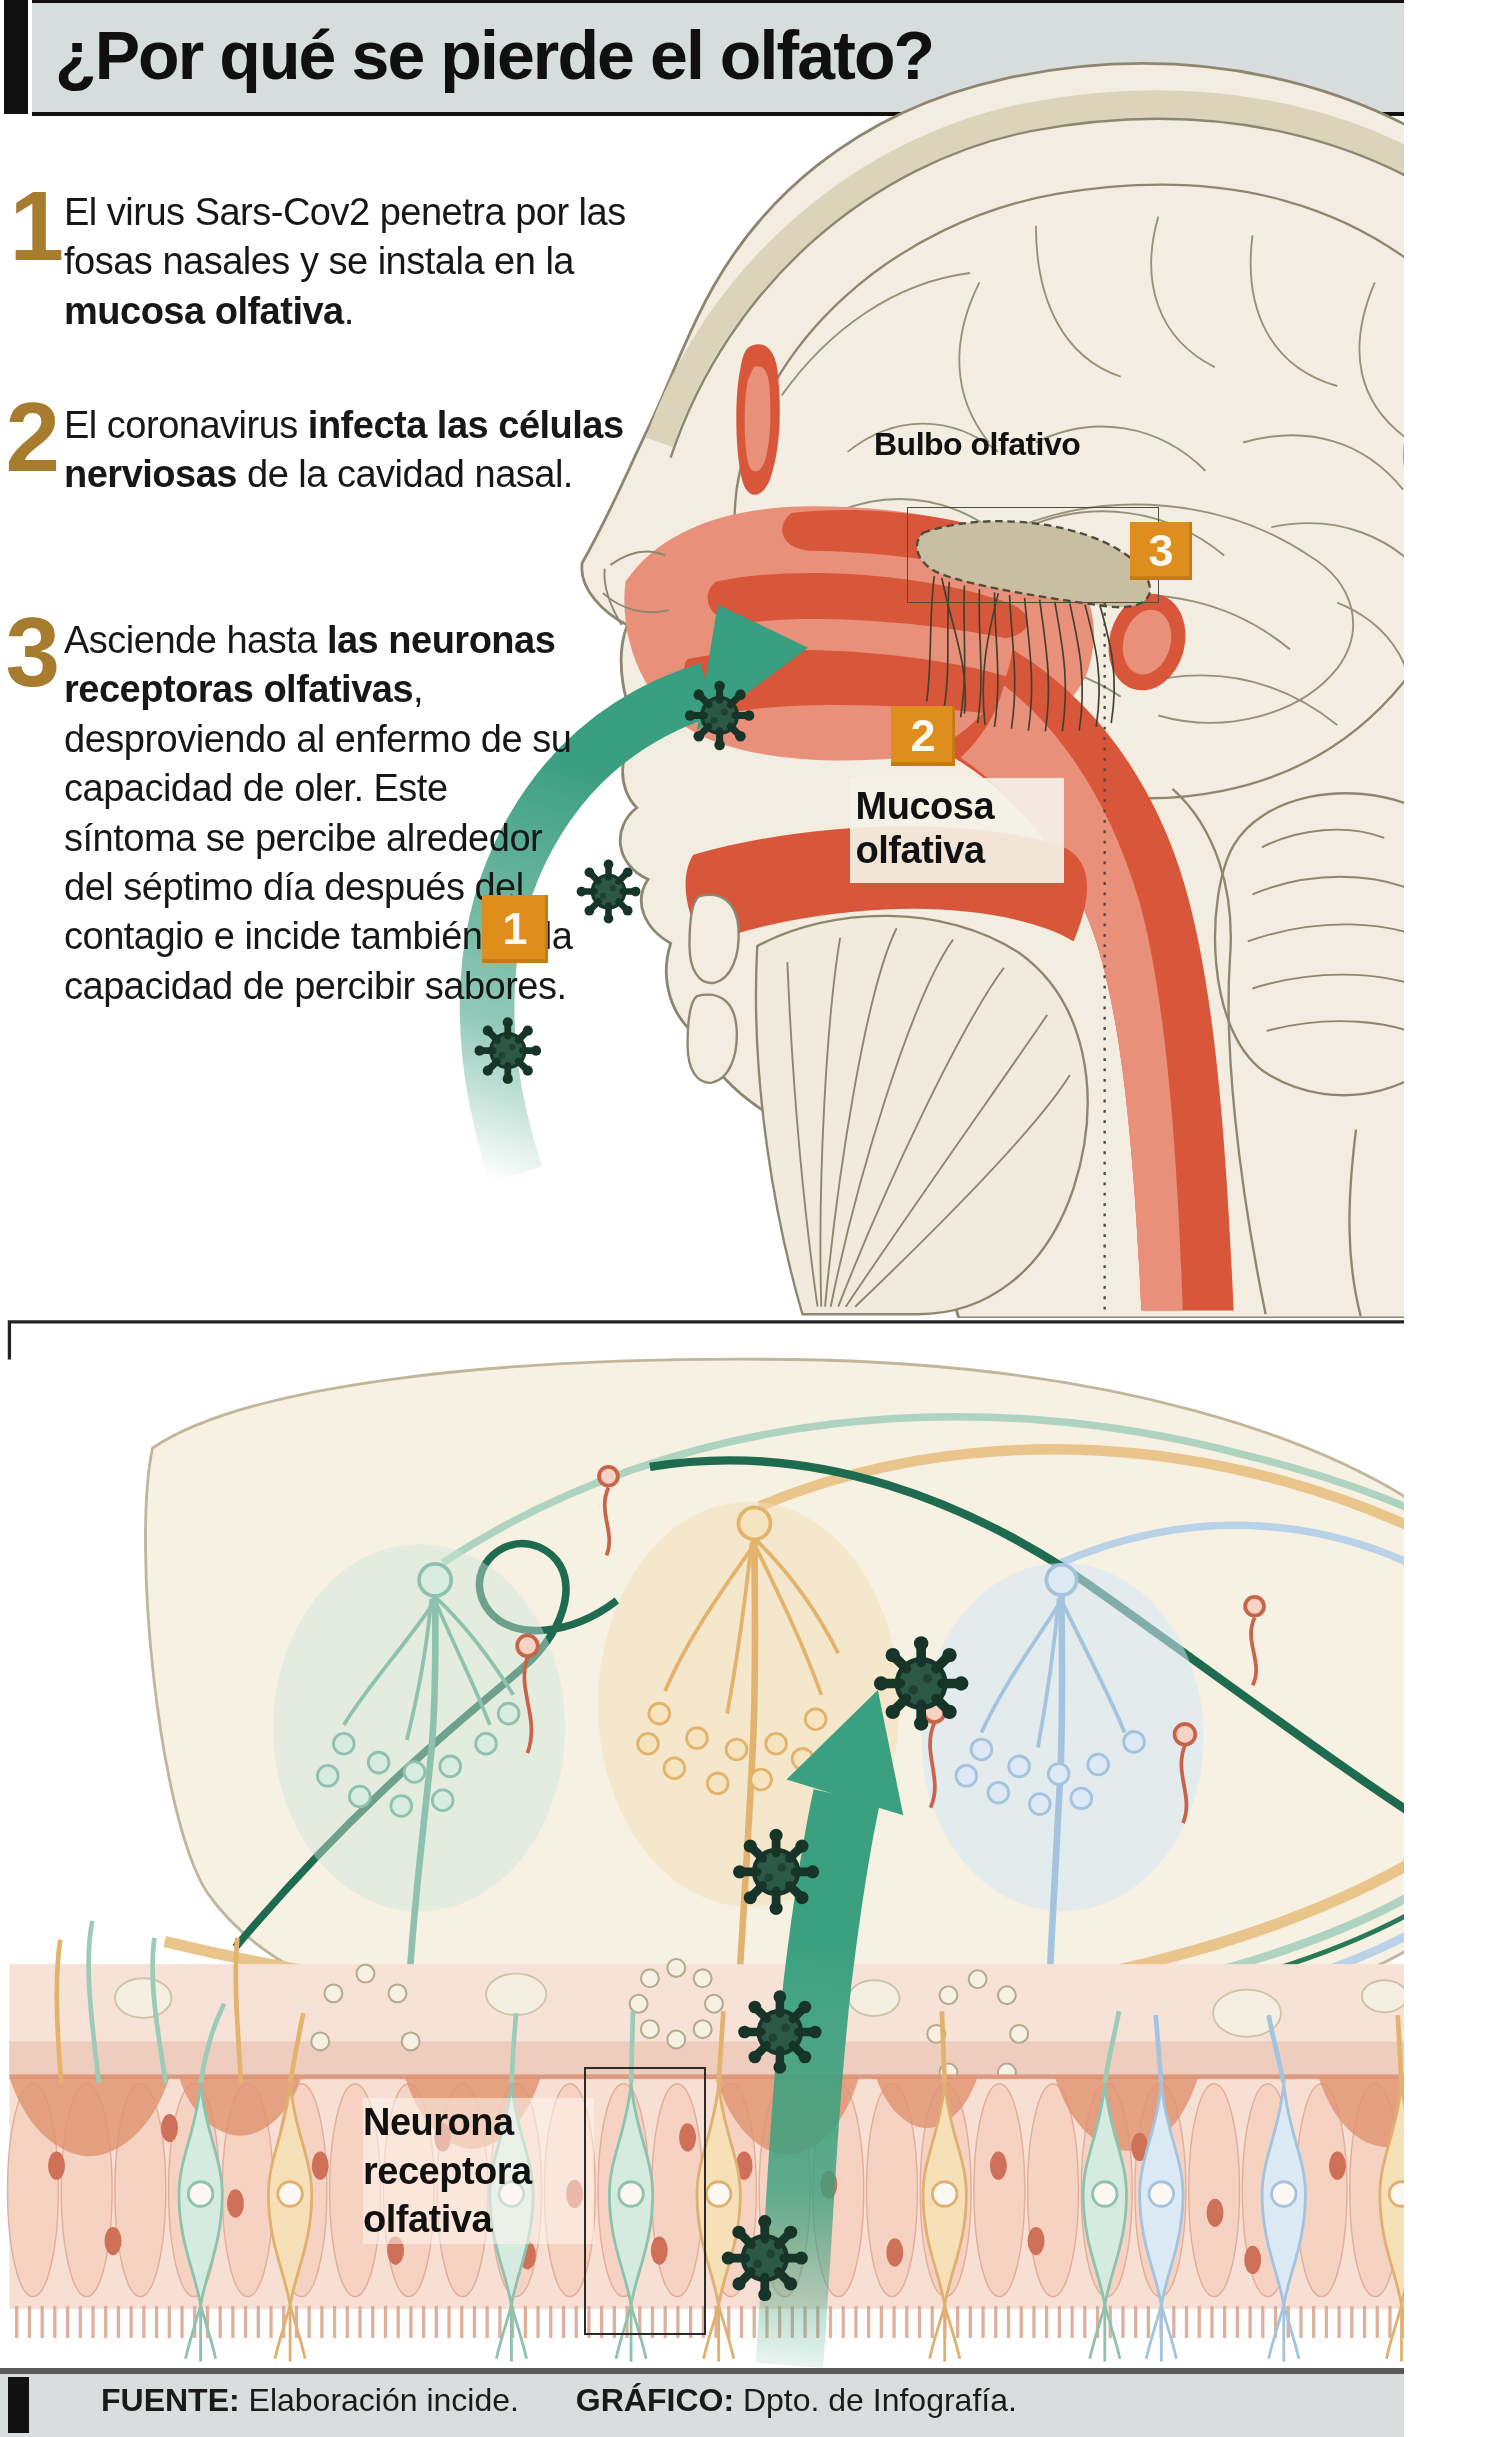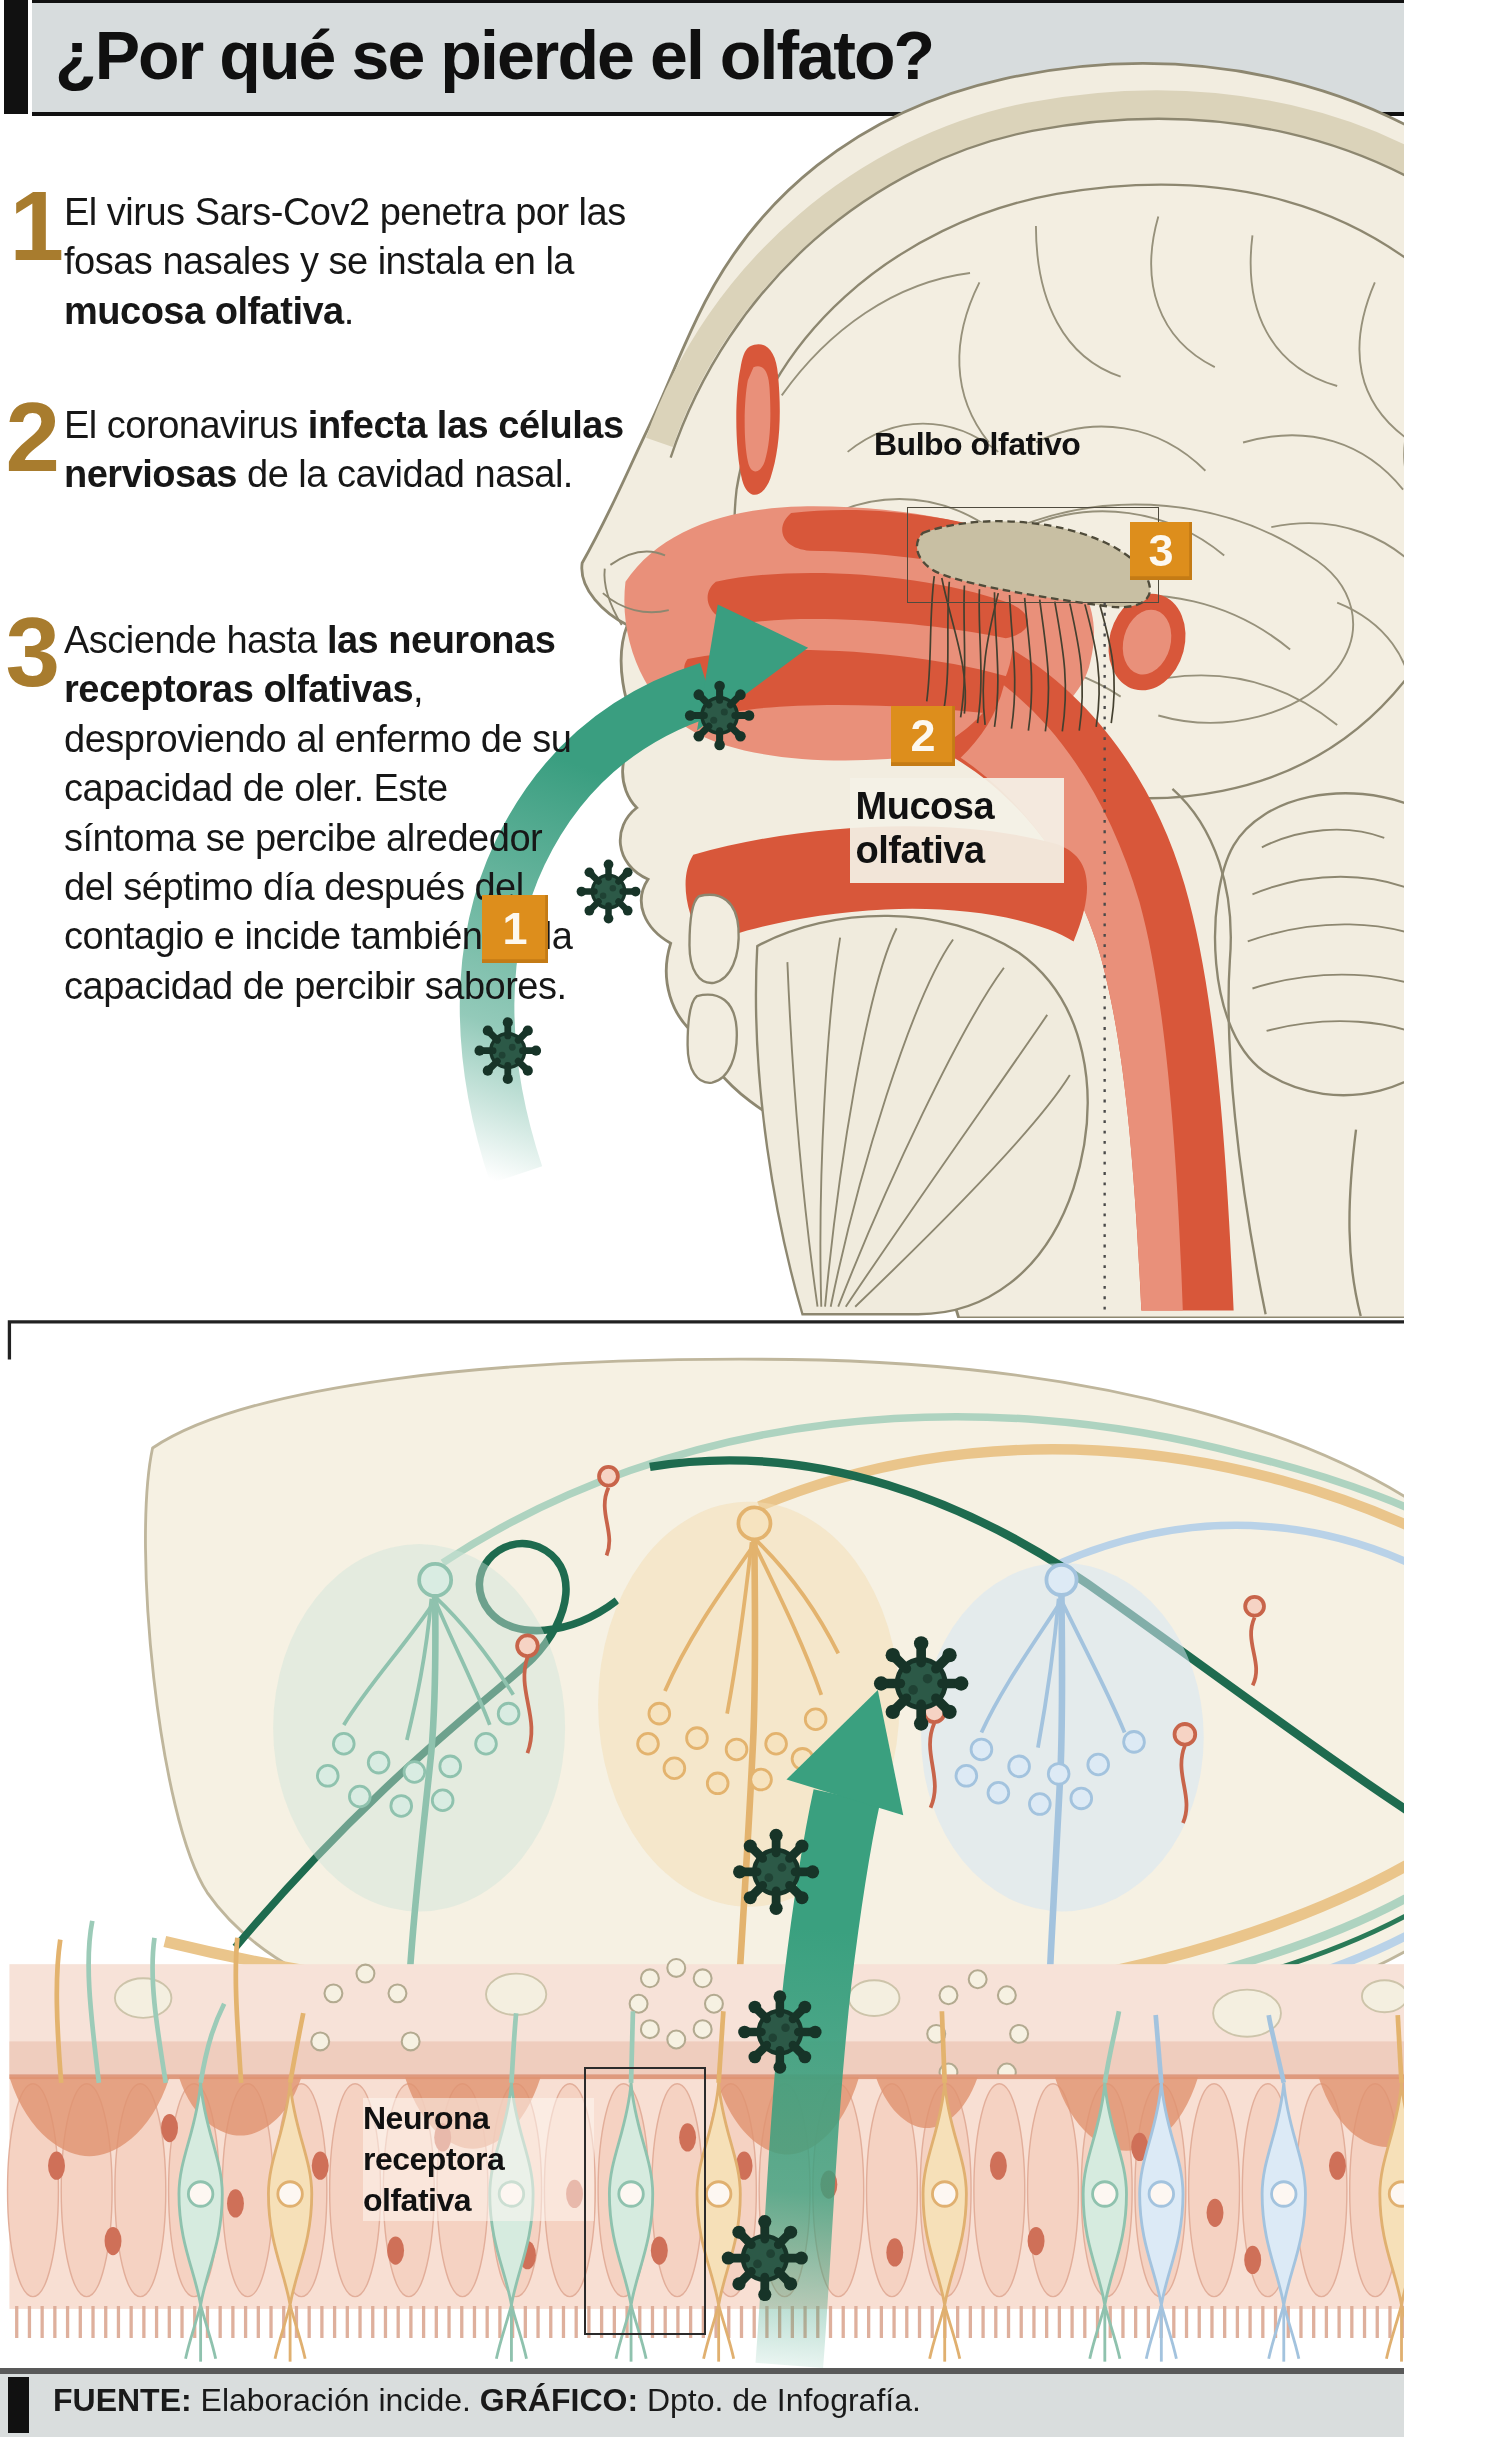--- a/index.html
+++ b/index.html
@@ -21,39 +21,39 @@
 
   
   .art{position:absolute;left:0;top:0;z-index:2;}
   .art-bottom{position:absolute;left:0;top:1318px;z-index:2;}
 
   
   .anat-label{position:absolute;font-weight:bold;color:#111;z-index:4;letter-spacing:-0.5px;}
   .lbl-bulbo{left:874px;top:426px;font-size:32px;}
   .lbl-mucosa{left:850px;top:778px;width:205px;font-size:38px;line-height:1.18;
               background:rgba(244,241,230,0.92);padding:5.6px 3.8px 9.4px 5.6px;}
-  .lbl-neurona{left:363px;top:2098px;width:231px;font-size:32px;line-height:1.28;
+  .lbl-neurona{left:363px;top:2098px;width:231px;font-size:38px;line-height:1.28;
                background:rgba(253,246,241,0.55);}
   .bracket{position:absolute;left:907px;top:507px;width:250px;height:94px;
            border:1.9px solid #4F4B3E;z-index:3;}
   .neuron-box{position:absolute;left:584px;top:2067px;width:118px;height:264px;
               border:2.8px solid #2B2B2B;z-index:4;}
   .badge{position:absolute;background:#DD8E1C;color:#FDF8EF;font-weight:bold;font-size:45px;
          display:flex;align-items:center;justify-content:center;z-index:5;
          box-shadow:inset -2.8px -3.8px 0 rgba(150,90,10,0.35);}
   .badge-1{left:482px;top:895px;width:66px;height:68px;}
   .badge-2{left:891px;top:706px;width:64px;height:60px;}
   .badge-3{left:1130px;top:522px;width:62px;height:58px;}
 
   
   .footer{position:absolute;left:0;top:2368px;width:1507px;height:70px;background:#D9DDDD;
           border-top:6.6px solid #595959;z-index:5;box-sizing:border-box;}
   .footer-accent{position:absolute;left:7.5px;top:2377px;width:21px;height:56px;background:#111;z-index:6;}
   .footer-text{position:absolute;left:53px;top:2382px;font-size:32px;color:#1a1a1a;z-index:6;white-space:pre;}
-  .footer-text b{font-weight:bold;}
+  .footer-text b{font-weight:bold;margin-left:48px;}
 </style>
 </head>
 <body>
 
 <div class="page">
 
   <div class="titlebar"></div>
   <div class="title-accent"></div>
   <div class="title-text">¿Por qué se pierde el olfato?</div>
 

